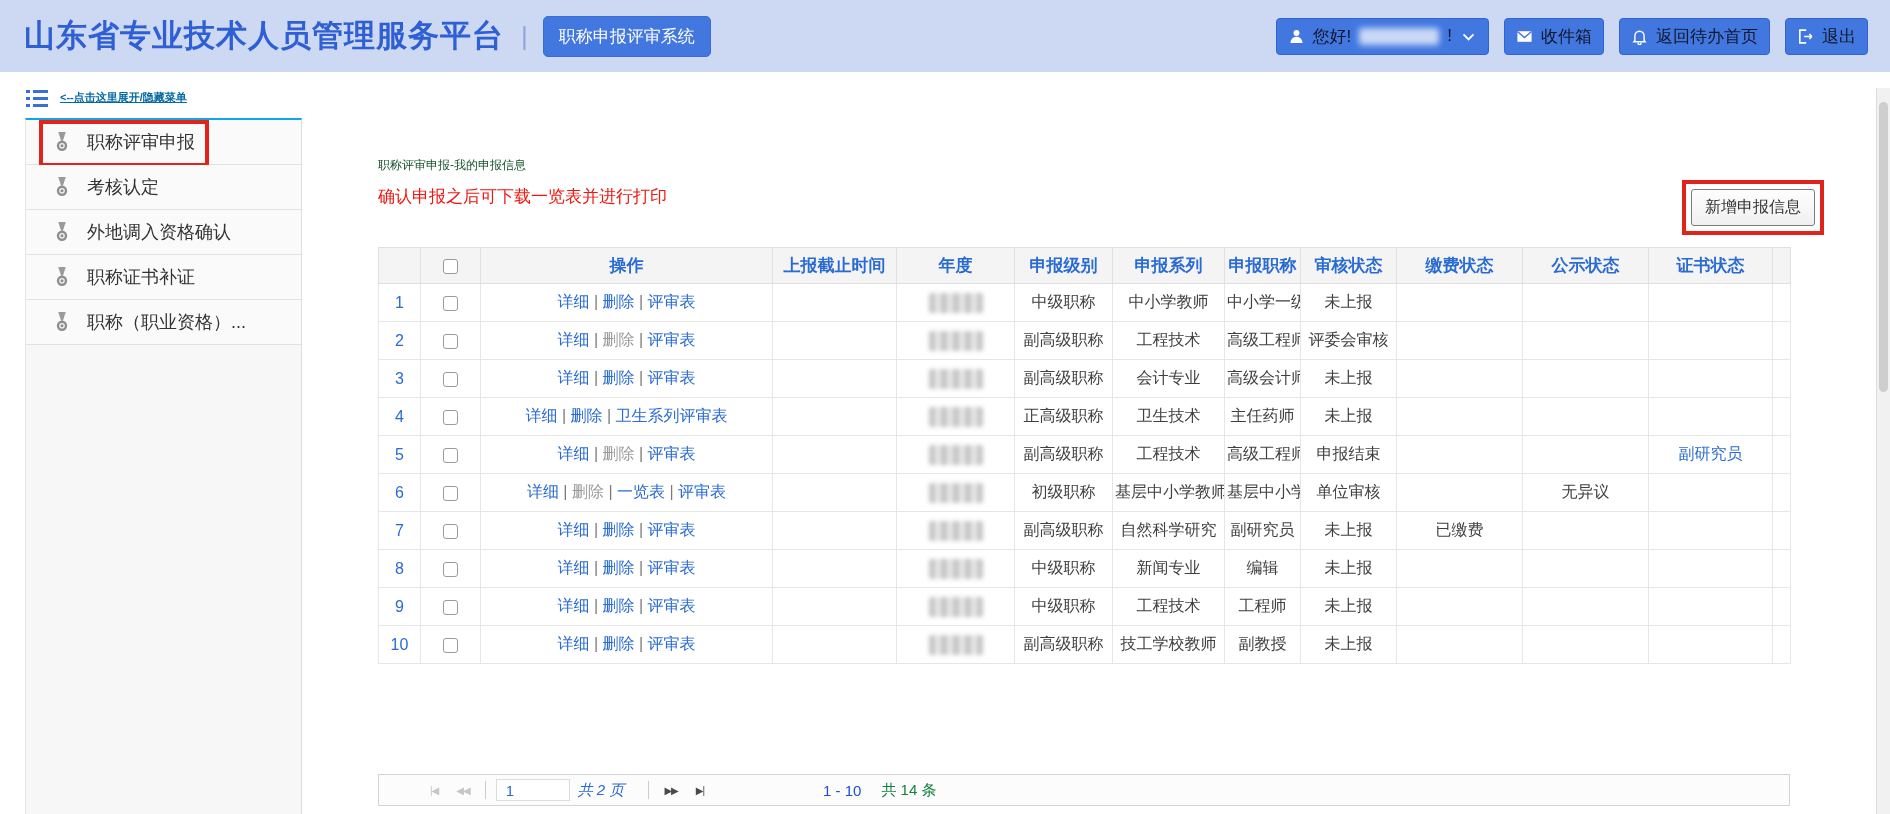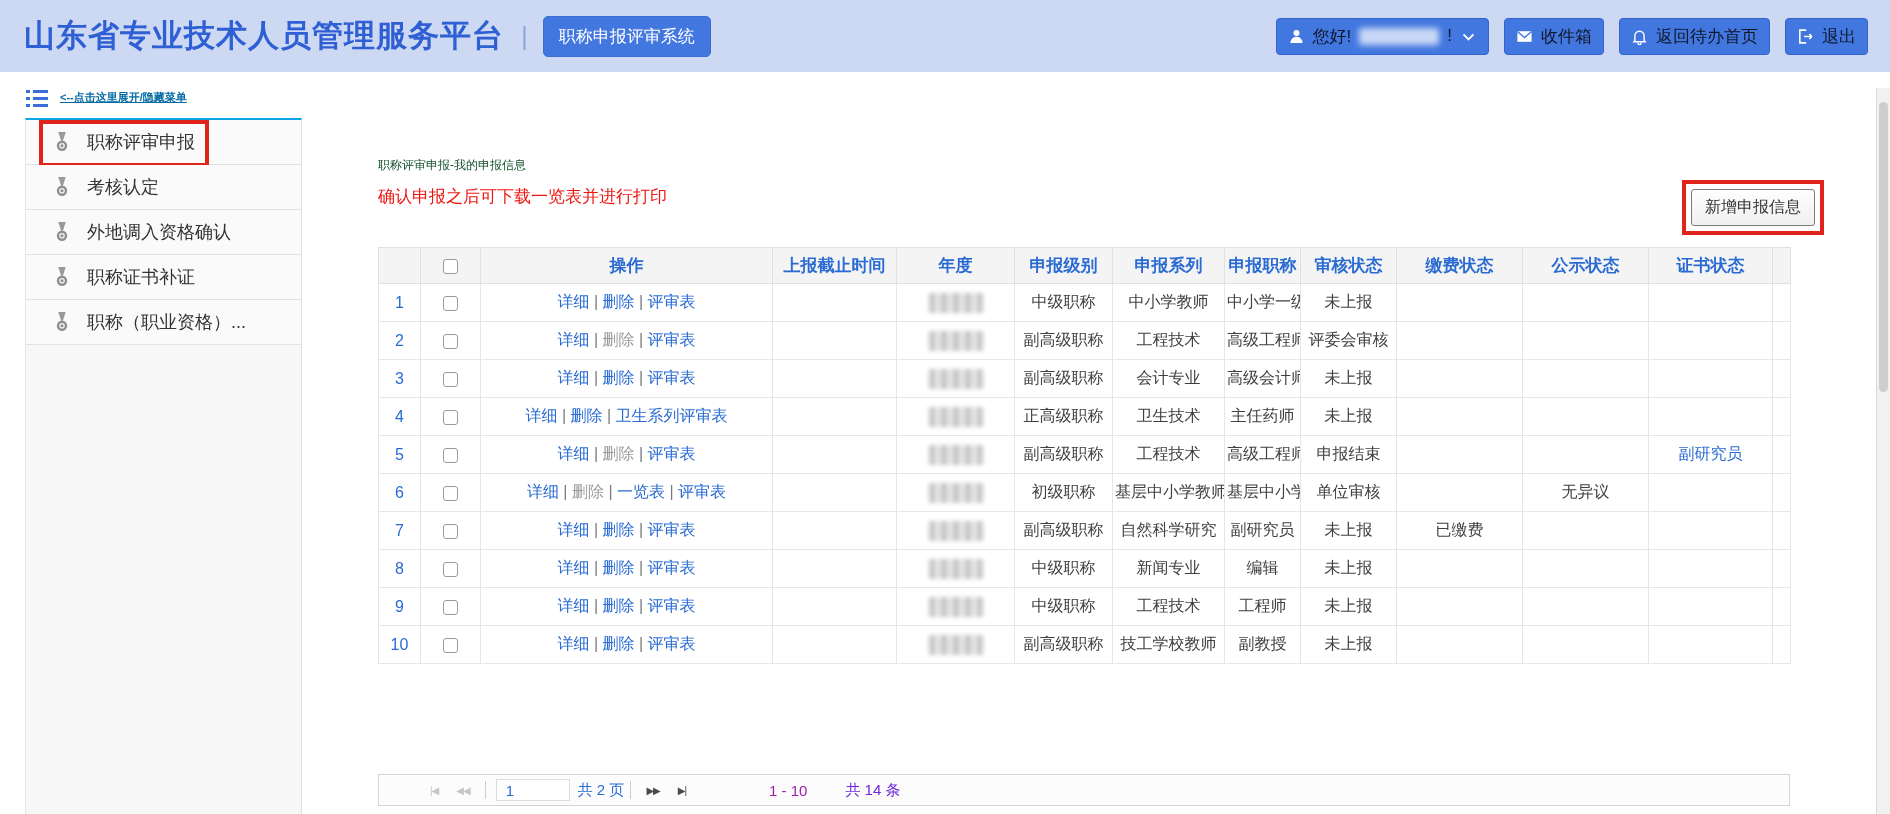--- a/index.html
+++ b/index.html
@@ -97,23 +97,23 @@
     background:#fcfcfc; border:1px solid #d4d4d4;
     display:flex; align-items:center; padding-left:42px; font-size:15px;
   }
   .pg-btn { font-size:10px; letter-spacing:-1px; color:#4a4a4a; cursor:pointer; padding:0 9px; }
   .pg-btn.disabled { color:#c6c6c6; cursor:default; }
   .pg-sep { width:1px; height:18px; background:#ccc; margin:0 6px; }
   .pg-input {
     width:74px; height:22px; border:1px solid #dcdcdc; color:#2a6bd3;
     font-size:15px; padding-left:9px; margin:0 8px 0 4px;
   }
-  .pg-pages { color:#2a6bd3; margin-right:0; }
-  .pg-range { color:#a21caf; margin-left:74px; }
-  .pg-total { color:#6d28d9; margin-left:38px; }
+  .pg-pages { color:#2a6bd3; margin-right:18px;font-style:italic; }
+  .pg-range { color:#1d4ed8; margin-left:110px; }
+  .pg-total { color:#15803d; margin-left:20px; }
   
   .scrollbar {
     position:absolute; right:0; top:88px; width:14px; height:726px;
     background:#f1f1f1; border-left:1px solid #dcdcdc;
   }
   .scroll-thumb { position:absolute; left:2px; top:14px; width:9px; height:290px; background:#cecece; border-radius:5px; }
 </style>
 </head>
 <body>
 

